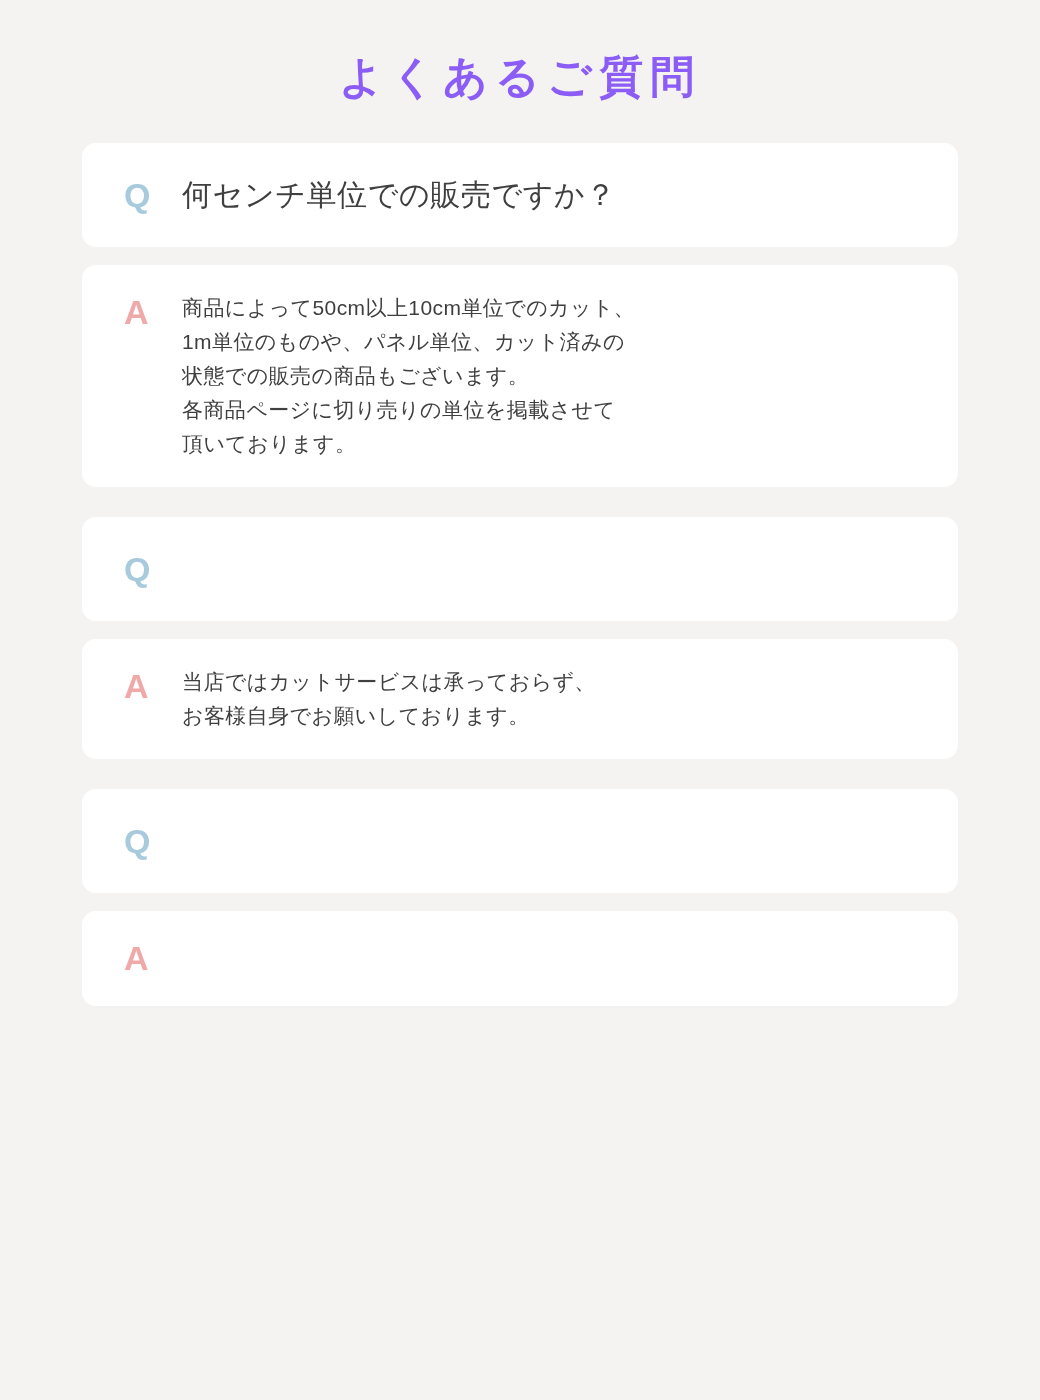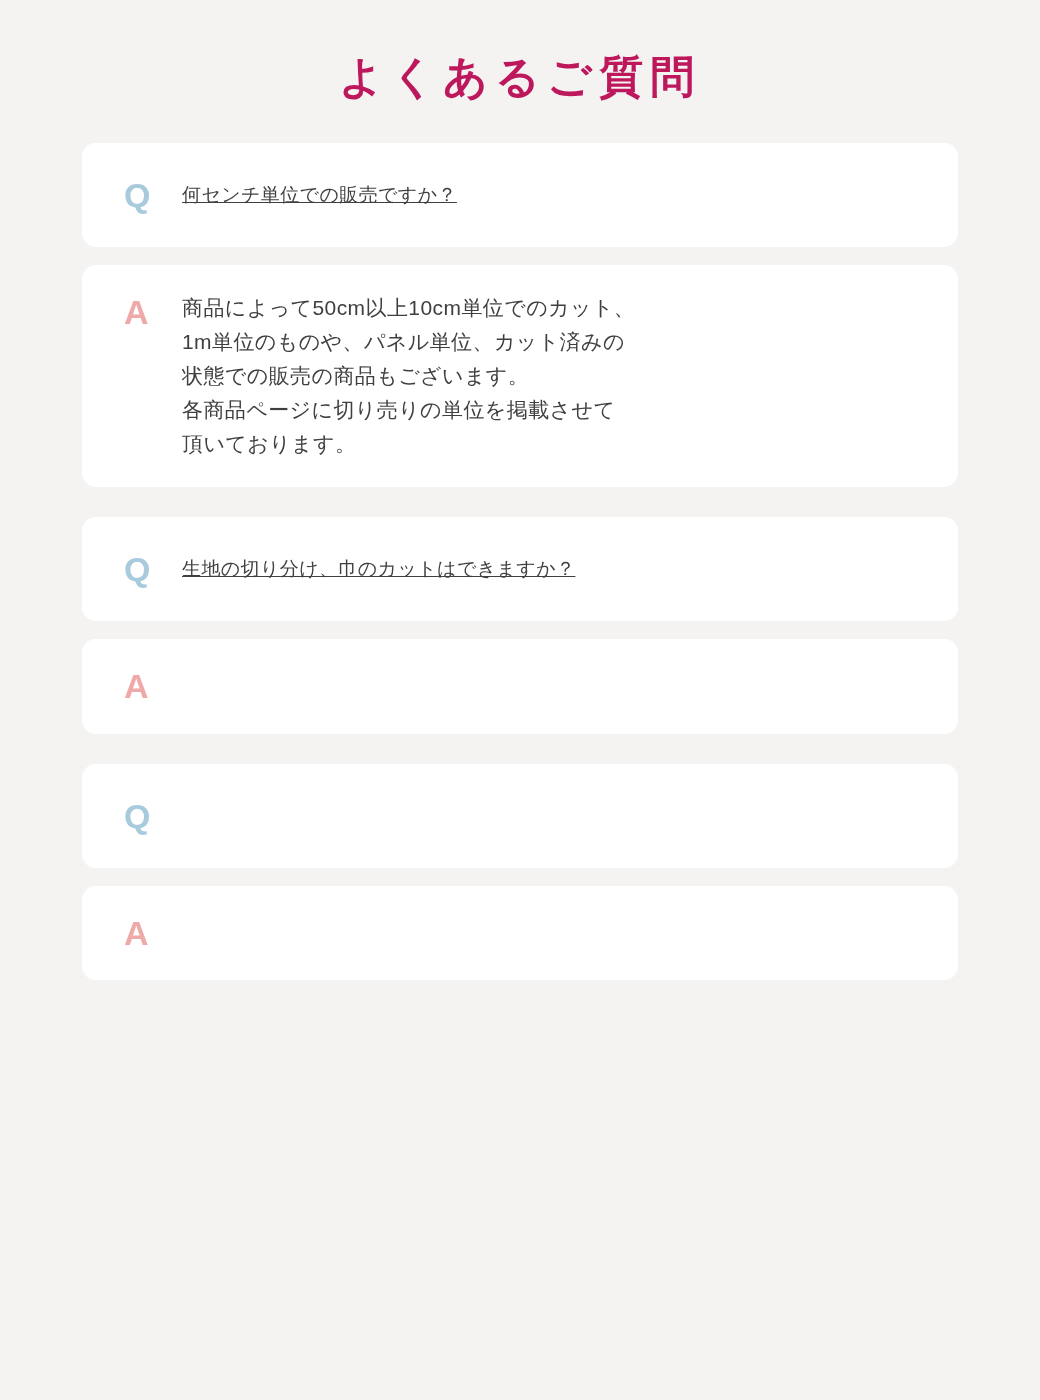--- a/index.html
+++ b/index.html
@@ -16,21 +16,21 @@
   .page {
     width: 1040px;
     height: 1400px;
     box-sizing: border-box;
     position: relative;
     background: #f4f3f1;
     overflow: hidden;
   }
   .faq-title {
     text-align: center;
-    color: #be185d;
+    color: #8b5cf6;
     font-size: 44px;
     font-weight: bold;
     letter-spacing: 0.16em;
     padding-top: 48px;
     margin: 0 0 38px 0;
     line-height: 1.3;
   }
   .faq-list {
     padding: 0 82px;
     box-sizing: border-box;
@@ -67,22 +67,21 @@
   }
   .faq-text {
     color: #3f3f3f;
     font-size: 21px;
     line-height: 1.62;
     letter-spacing: 0.02em;
     flex: 1 1 auto;
     white-space: pre-line;
   }
   .faq-card.question .faq-text {
-    font-size: 19px;
-    text-decoration: underline;
+    font-size: 30px;
   }
   .spacer-gap {
     height: 12px;
   }
 </style>
 </head>
 <body>
 
 <div class="page">
 
@@ -100,24 +99,25 @@
 1m単位のものや、パネル単位、カット済みの
 状態での販売の商品もございます。
 各商品ページに切り売りの単位を掲載させて
 頂いております。</div>
     </div>
 
     <div class="spacer-gap"></div>
 
     <div class="faq-card question">
       <div class="marker q">Q</div>
-      <div class="faq-text">生地の切り分け、巾のカットはできますか？</div>
     </div>
     <div class="faq-card answer">
       <div class="marker a">A</div>
+      <div class="faq-text">当店ではカットサービスは承っておらず、
+お客様自身でお願いしております。</div>
     </div>
 
     <div class="spacer-gap"></div>
 
     <div class="faq-card question">
       <div class="marker q">Q</div>
     </div>
     <div class="faq-card answer">
       <div class="marker a">A</div>
     </div>

